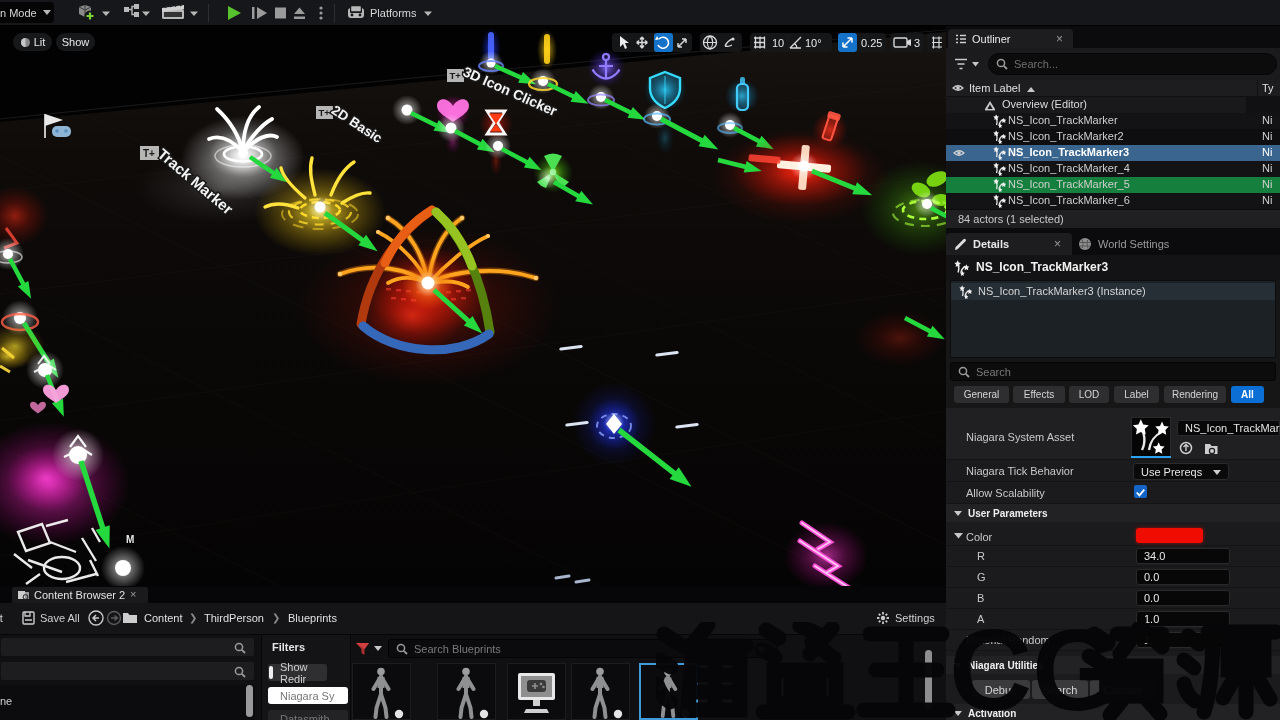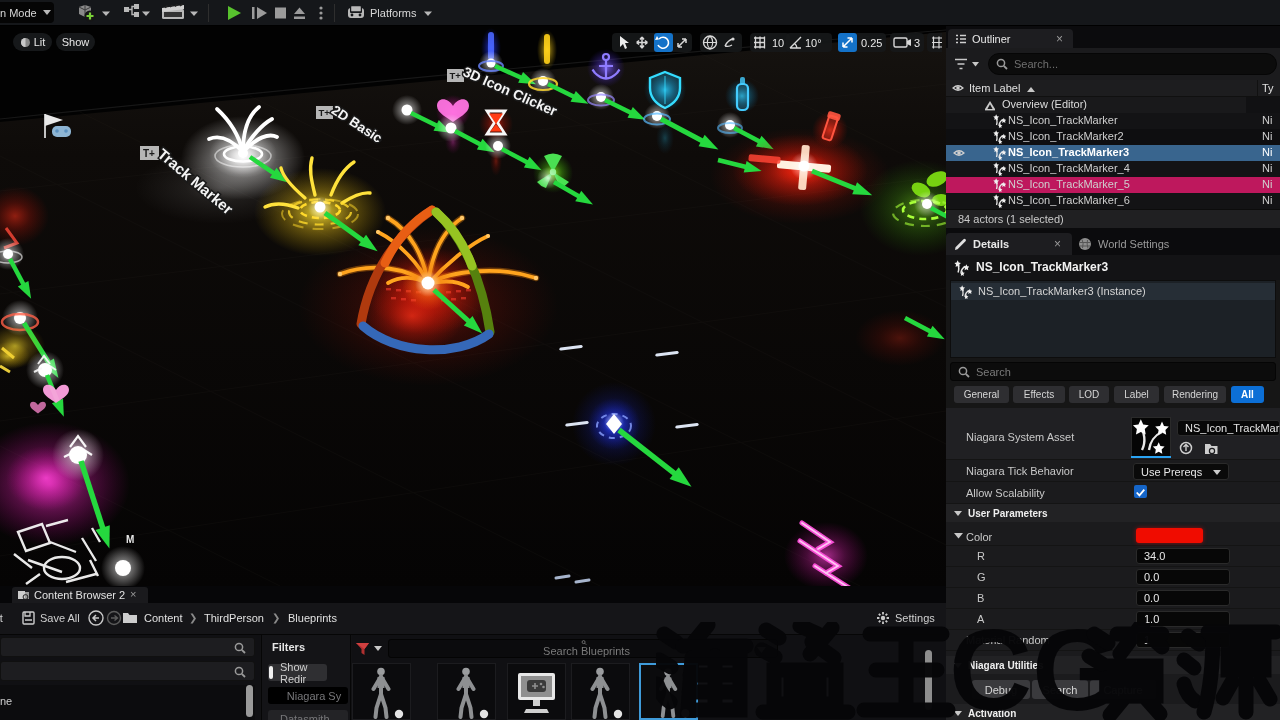--- a/index.html
+++ b/index.html
@@ -642,21 +642,21 @@
           <span style="color:#fff;font-weight:bold;">NS_Icon_TrackMarker3</span>
           <i style="color:#fff;">Ni</i>
         </div>
       <div class="abs olrow" style="top:64px;">
           <svg class="olsvg" width="13" height="14" viewBox="0 0 13 14">
             <use href="#nspark"></use>
           </svg>
           <span>NS_Icon_TrackMarker_4</span>
           <i>Ni</i>
         </div>
-      <div class="abs olrow" style="top:80px;background:#be185d;">
+      <div class="abs olrow" style="top:80px;background:#15803d;">
           <svg class="olsvg" width="13" height="14" viewBox="0 0 13 14">
             <use href="#nspark"></use>
           </svg>
           <span>NS_Icon_TrackMarker_5</span>
           <i>Ni</i>
         </div>
       <div class="abs olrow" style="top:96px;">
           <svg class="olsvg" width="13" height="14" viewBox="0 0 13 14">
             <use href="#nspark"></use>
           </svg>
@@ -848,35 +848,35 @@
         <div class="abs" style="left:246px;top:0px;width:7px;height:32px;background:#9a9a9a;border-radius:4px;"></div>
       </div>
     </div>
 
     <div class="abs" style="left:261px;top:49px;width:90px;height:85px;background:#141417;border-left:1px solid #060606;border-right:1px solid #060606;">
       <span class="abs" style="left:10px;top:6px;font-size:11px;font-weight:bold;color:#e5e5e5;">Filters</span>
       <div class="cbtn" style="left:6px;top:29px;width:59px;height:17px;">
         <div class="abs" style="left:1px;top:2px;width:4px;height:13px;background:#efefef;border-radius:2px;"></div>
         <span style="margin-left:4px;">Show Redir</span>
       </div>
-      <div class="cbtn" style="left:6px;top:52px;width:80px;height:17px;color:#77777a;background:#000000;justify-content:center;">
+      <div class="cbtn" style="left:6px;top:52px;width:80px;height:17px;color:#77777a;background:#ffffff;">
         <span style="margin-left:4px;">Niagara Sy</span>
       </div>
       <div class="cbtn" style="left:6px;top:75px;width:80px;height:17px;color:#77777a;background:#232326;">
         <span style="margin-left:4px;">Datasmith</span>
       </div>
     </div>
 
     <div class="abs" style="left:352px;top:49px;width:594px;height:85px;background:#101013;">
       <svg class="abs" style="left:3px;top:6px;" width="30" height="16" viewBox="0 0 30 16">
         <path d="M1 2 H14 L9.5 8 V14 L6.5 12 V8 Z" fill="#b03030"></path>
         <path d="M1 2 H14 L9.5 8" fill="#d04040"></path>
         <polygon points="19,5 27,5 23,10" fill="#c8c8c8"></polygon>
       </svg>
-      <div class="inputbox" style="left:36px;top:4px;width:390px;height:19px;background:#0b0b0d;border-color:#040404;flex-direction:column;">
+      <div class="inputbox" style="left:36px;top:4px;width:390px;height:19px;background:#0b0b0d;border-color:#040404;">
         <svg width="12" height="12" viewBox="0 0 12 12" style="margin-right:6px;">
             <use href="#magni"></use>
           </svg>
         <span style="color:#7a7a7a;">Search Blueprints</span>
         <svg class="abs" style="right:10px;top:6px;" width="10" height="8">
             <polygon points="0,1 9,1 4.5,7" fill="#bababa"></polygon>
           </svg>
       </div>
 
       <div class="abs thumb" style="left:0px;top:28px;"><svg width="57" height="55" viewBox="0 0 57 55">

